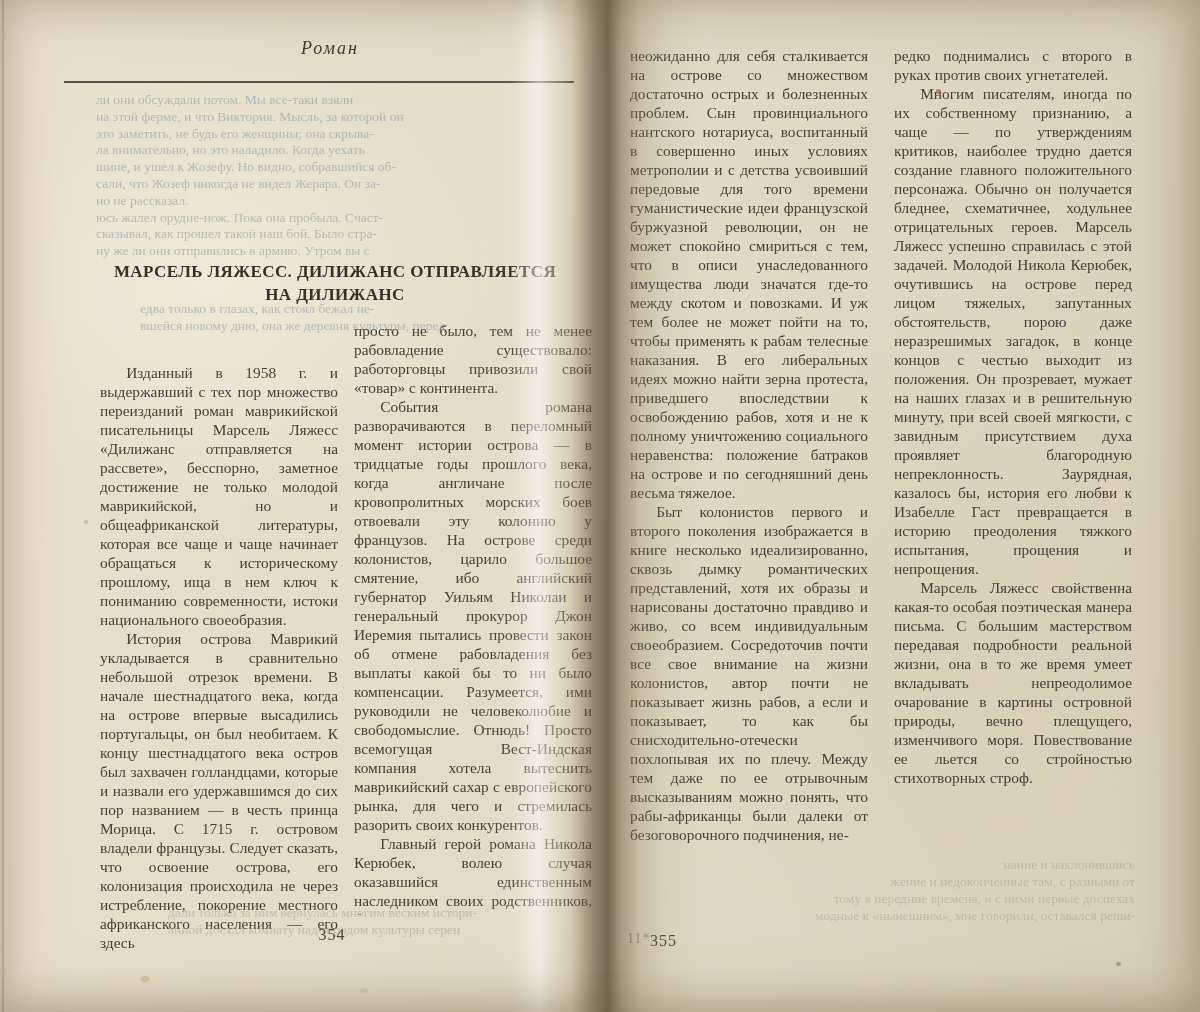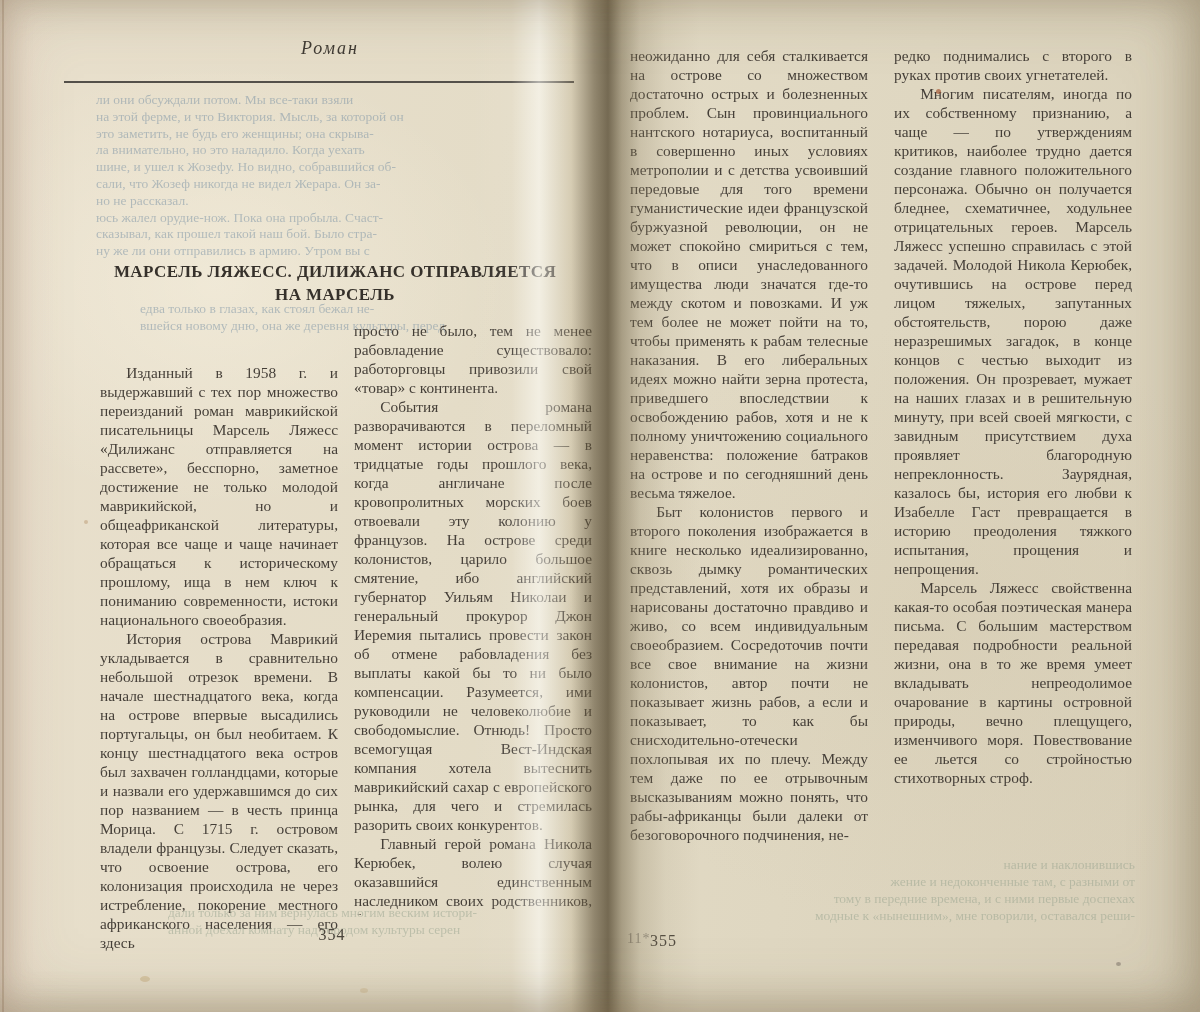--- a/index.html
+++ b/index.html
@@ -96,21 +96,21 @@
 но не рассказал.
 юсь жалел орудие-нож. Пока она пробыла. Счаст-
 сказывал, как прошел такой наш бой. Было стра-
 ну же ли они отправились в армию. Утром вы с</div>
 
     <div class="running-head">Роман</div>
     <div class="head-rule"></div>
 
     <div class="article-title">
       <div style="position:static">МАРСЕЛЬ ЛЯЖЕСС. ДИЛИЖАНС ОТПРАВЛЯЕТСЯ</div>
-      <div style="position:static">НА МАРСЕЛЬ</div>
+      <div style="position:static">НА ДИЛИЖАНС</div>
     </div>
 
     <div class="col col-a">
       <p class="para indent">Изданный в 1958 г. и выдержавший с тех пор множество переизданий роман маврикийской писательницы Марсель Ляжесс «Дилижанс отправляется на рассвете», бесспорно, заметное достижение не только молодой маврикийской, но и общеафриканской литературы, которая все чаще и чаще начинает обращаться к историческому прошлому, ища в нем ключ к пониманию современности, истоки национального своеобразия.</p>
       <p class="para indent">История острова Маврикий укладывается в сравнительно небольшой отрезок времени. В начале шестнадцатого века, когда на острове впервые высадились португальцы, он был необитаем. К концу шестнадцатого века остров был захвачен голландцами, которые и назвали его удержавшимся до сих пор названием — в честь принца Морица. С 1715 г. островом владели французы. Следует сказать, что освоение острова, его колонизация происходила не через истребление, покорение местного африканского населения — его здесь</p>
     </div>
     <div class="col col-b">
       <p class="para">просто не было, тем не менее рабовладение существовало: работорговцы привозили свой «товар» с континента.</p>
       <p class="para indent">События романа разворачиваются в переломный момент истории острова — в тридцатые годы прошлого века, когда англичане после кровопролитных морских боев отвоевали эту колонию у французов. На острове среди колонистов, царило большое смятение, ибо английский губернатор Уильям Николаи и генеральный прокурор Джон Иеремия пытались провести закон об отмене рабовладения без выплаты какой бы то ни было компенсации. Разумеется, ими руководили не человеколюбие и свободомыслие. Отнюдь! Просто всемогущая Вест-Индская компания хотела вытеснить маврикийский сахар с европейского рынка, для чего и стремилась разорить своих конкурентов.</p>
       <p class="para indent">Главный герой романа Никола Керюбек, волею случая оказавшийся единственным наследником своих родственников, богатых колонистов-маврикийцев,</p>

